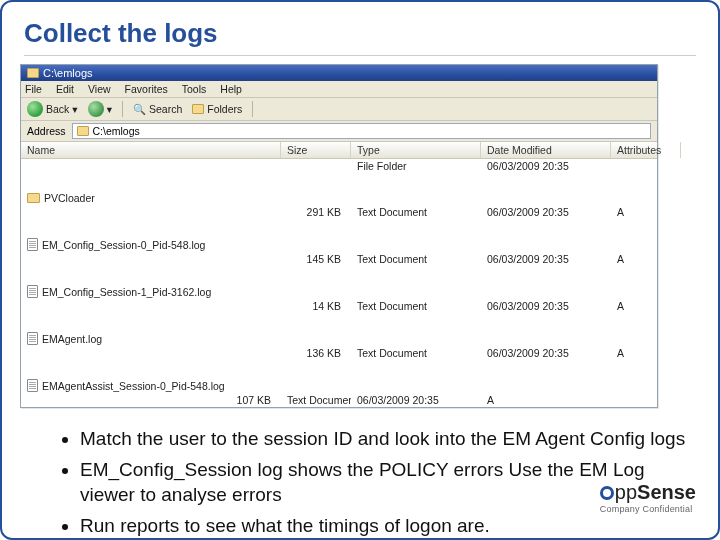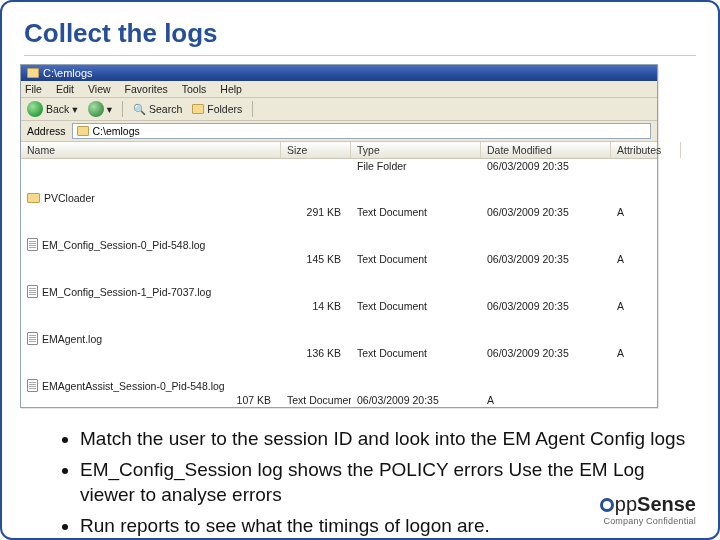--- a/index.html
+++ b/index.html
@@ -114,22 +114,22 @@
   ul.bullets {
     list-style: disc;
     margin: 6px 0 0 56px;
     font-size: 19px;
     line-height: 1.35;
     color: #111;
   }
   ul.bullets li { margin-bottom: 5px; }
 
   .footer {
-    position:absolute; right:22px; bottom:12px;
-    text-align:right;
+    position:absolute; right:22px; bottom:24px;
+    text-align:left;
   }
   .brand {
     font-size:20px; color:#222; font-weight:400;
     font-family: "Segoe UI", Verdana, sans-serif;
   }
   .brand .dot {
     display:inline-block; width:14px; height:14px;
     border:3px solid #264f9a; border-radius:50%;
     position:relative; top:1px; margin-right:1px;
     background:#fff;
@@ -209,21 +209,21 @@
               <span>EM_Config_Session-0_Pid-548.log</span>
             </div>
             <div class="size">291 KB</div>
             <div>Text Document</div>
             <div>06/03/2009 20:35</div>
             <div>A</div>
           </div>
           <div class="row">
             <div class="fname">
               <span class="file-ico"></span>
-              <span>EM_Config_Session-1_Pid-7037.log</span>
+              <span>EM_Config_Session-1_Pid-3162.log</span>
             </div>
             <div class="size">145 KB</div>
             <div>Text Document</div>
             <div>06/03/2009 20:35</div>
             <div>A</div>
           </div>
           <div class="row">
             <div class="fname">
               <span class="file-ico"></span>
               <span>EMAgent.log</span>

